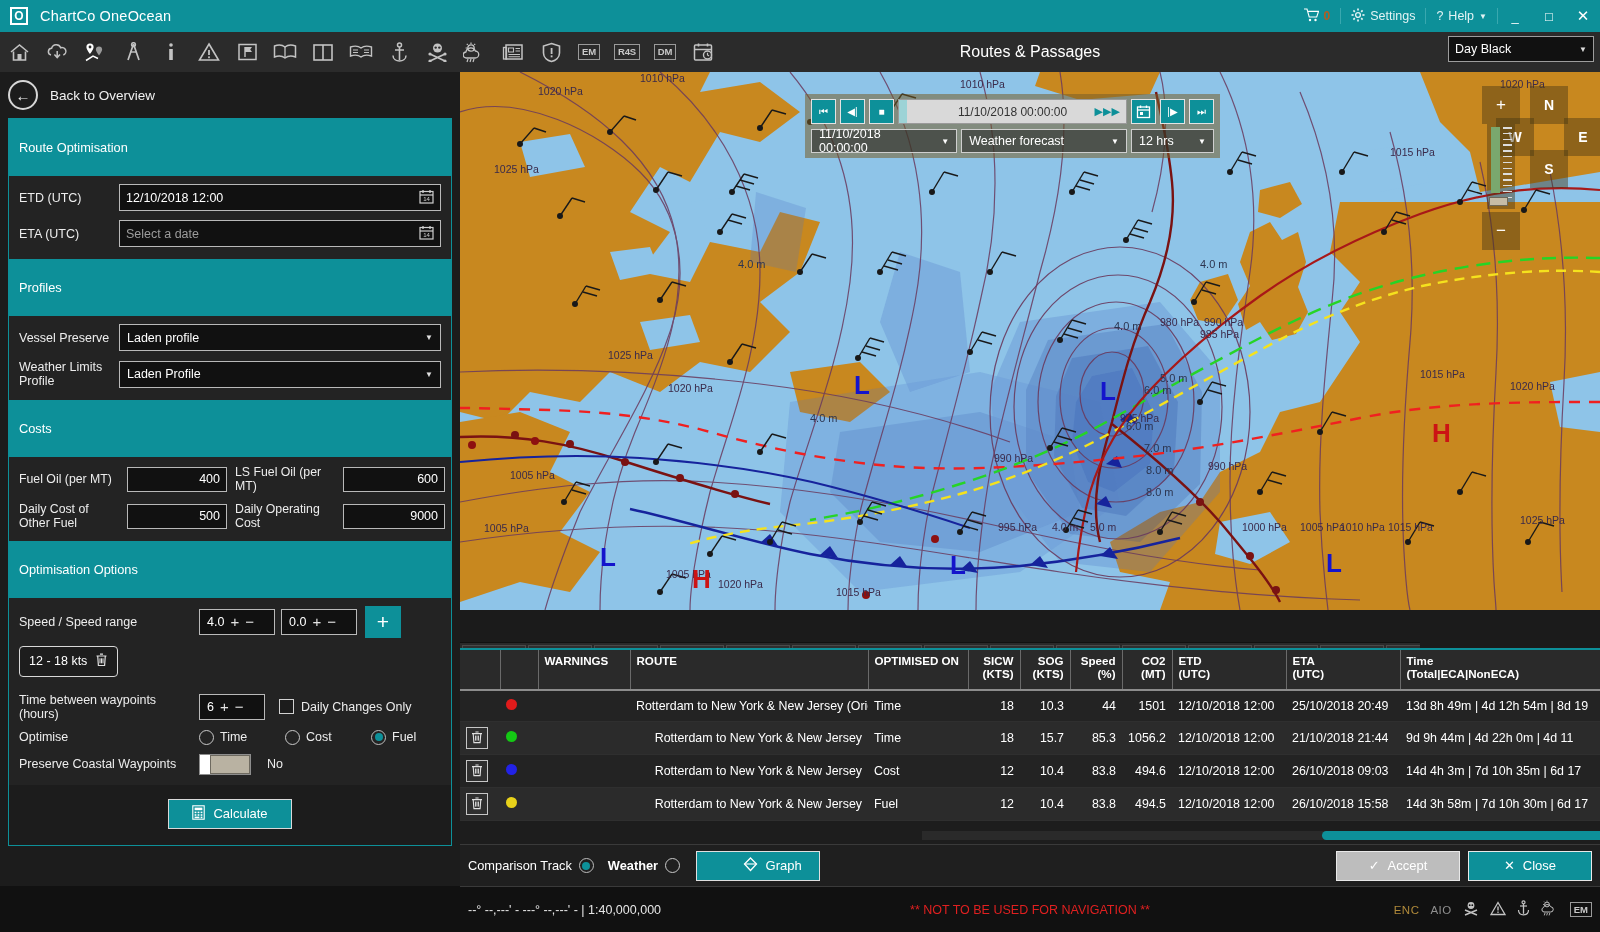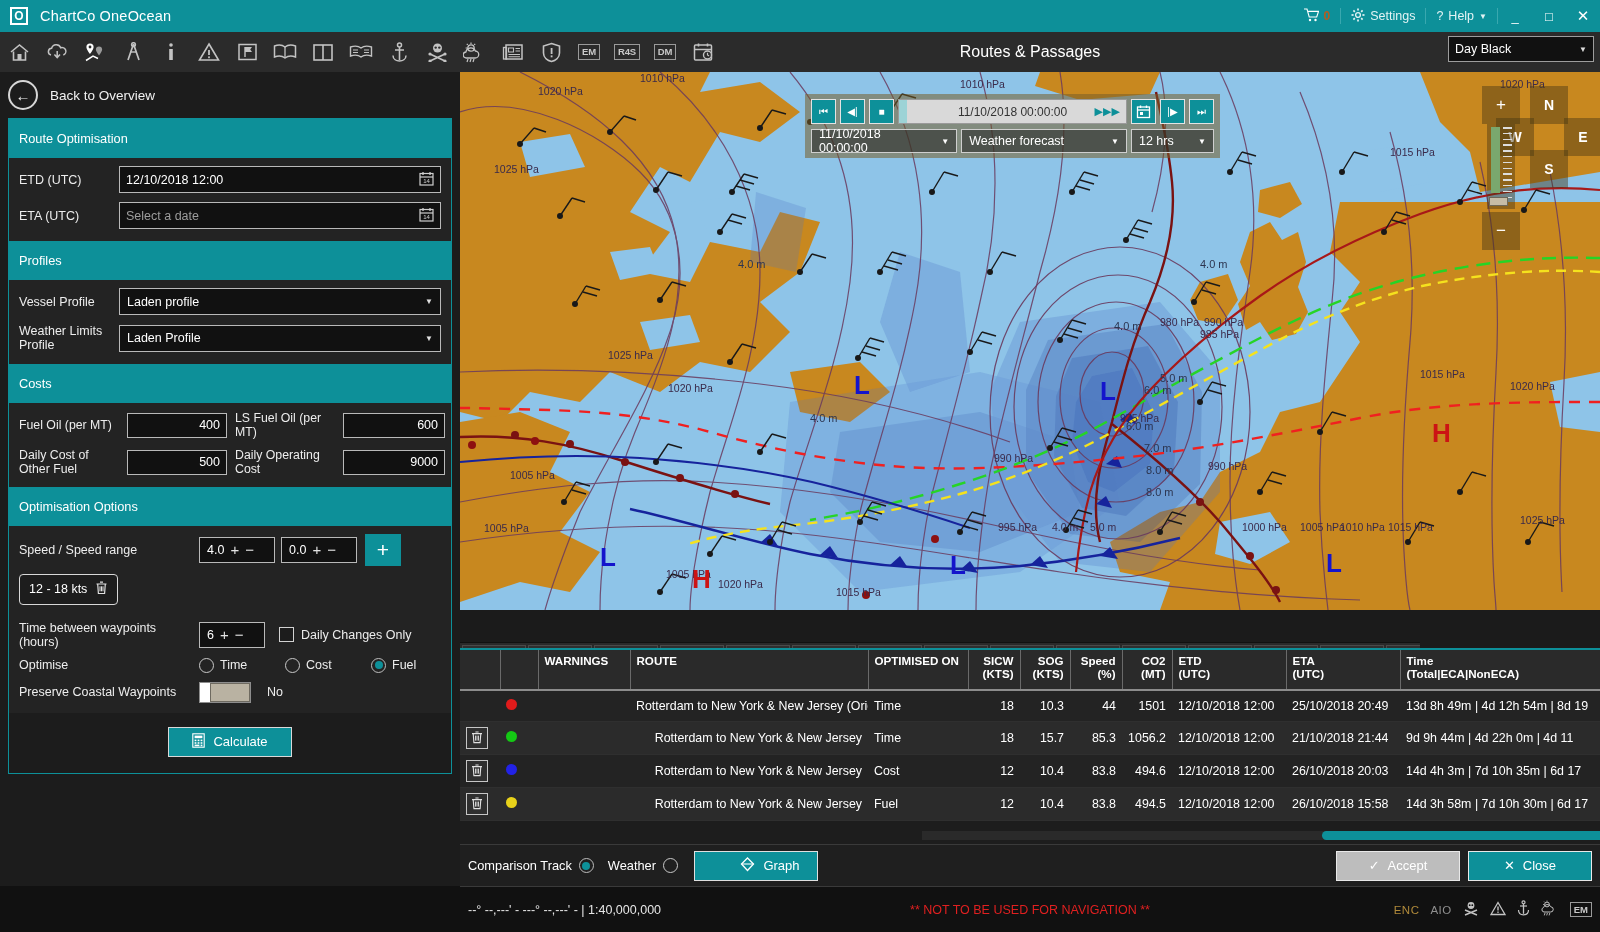--- a/index.html
+++ b/index.html
@@ -64,21 +64,21 @@
     display:flex;align-items:center;justify-content:center;color:#eee;font-size:15px;
   }
   .backlabel{ margin-left:12px;font-size:13.5px;color:#f0f0f0;}
 
   .formbox{
     margin:0 8px; border:1px solid #0d9099; background:#1c1c1c;
     width:444px;
   }
   .sect-head{
     background:#0d9099;color:#fff;font-size:12.8px;
-    padding:12px 10px;
+    padding:21px 10px;
   }
   .sect-body{ padding:8px 10px 10px 10px; background:#232323; }
   .frow{ display:flex; align-items:center; margin-bottom:9px; }
   .frow:last-child{ margin-bottom:2px; }
   .flabel{ font-size:12.5px; color:#ededed; }
   .lbl-etd{ width:100px; }
   .lbl-vessel{ width:100px; }
   .inputbox{
     flex:1; height:27px; background:#111; border:1px solid #b9b9b9;
     display:flex;align-items:center;padding:0 6px;font-size:12.5px;color:#fff;
@@ -485,21 +485,21 @@
                   <text x="7.5" y="12.4" font-size="6" fill="#cfcfcf" text-anchor="middle" font-family="Liberation Sans">14</text>
                 </svg>
             </span>
           </div>
         </div>
       </div>
 
       <div class="sect-head">Profiles</div>
       <div class="sect-body">
         <div class="frow">
-          <div class="flabel lbl-vessel">Vessel Profile</div>
+          <div class="flabel lbl-vessel">Vessel Preserve</div>
           <div class="selbox">
             <span>Laden profile</span>
             <span class="car">▼</span>
           </div>
         </div>
         <div class="frow">
           <div class="flabel lbl-vessel">Weather Limits Profile</div>
           <div class="selbox">
             <span>Laden Profile</span>
             <span class="car">▼</span>
@@ -1449,21 +1449,21 @@
             </td>
             <td><span class="dot" style="background:#2222e6"></span></td>
             <td></td>
             <td class="route">Rotterdam to New York &amp; New Jersey</td>
             <td>Cost</td>
             <td class="num">12</td>
             <td class="num">10.4</td>
             <td class="num">83.8</td>
             <td class="num">494.6</td>
             <td>12/10/2018 12:00</td>
-            <td>26/10/2018 20:03</td>
+            <td>26/10/2018 09:03</td>
             <td>14d 4h 3m | 7d 10h 35m | 6d 17</td>
           </tr>
           <tr class="r-even">
             <td>
               <span class="delbtn">
                 <svg width="12" height="13" viewBox="0 0 12 13">
                   <path d="M1 2.6 h10 M4.4 1 h3.2 M2.2 2.6 l.7 9 h6.2 l.7-9" fill="none" stroke="#e0e0e0" stroke-width="1.1"></path>
                   <path d="M4.5 4.6 v5 M6 4.6 v5 M7.5 4.6 v5" stroke="#e0e0e0" stroke-width="0.9"></path>
                 </svg>
               </span>
@@ -1483,21 +1483,21 @@
         </tbody>
     </table>
     <div class="hscroll">
         <span class="thumb"></span>
       </div>
   </div>
 
   <div class="bottombar">
     <span class="bb-label">Comparison Track</span>
     <span class="radio on"></span>
-    <span class="bb-label" style="margin-left:14px;">Weather</span>
+    <span class="bb-label" style="margin-left:14px;font-weight:bold;">Weather</span>
     <span class="radio"></span>
     <div class="graphbtn">
       <span>
         <svg width="15" height="15" viewBox="0 0 15 15">
             <path d="M7.5 1 L13.5 7 L7.5 13.5 L1.5 7 Z" fill="none" stroke="#fff" stroke-width="1.3"></path>
             <path d="M1.5 7 h12" stroke="#fff" stroke-width="1.1"></path>
           </svg>
       </span>
       <span>Graph</span>
     </div>

